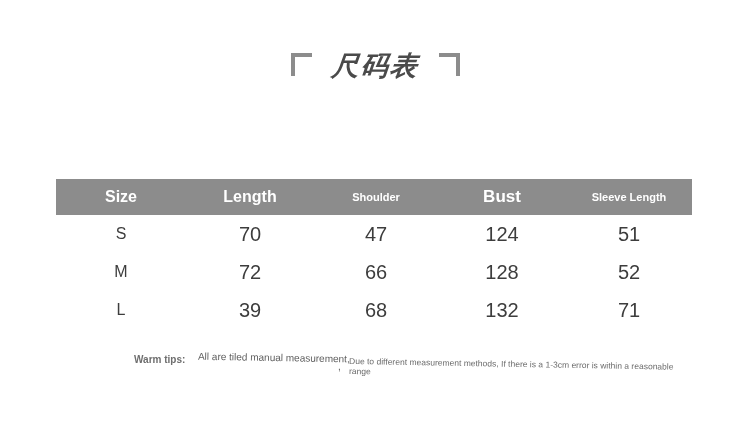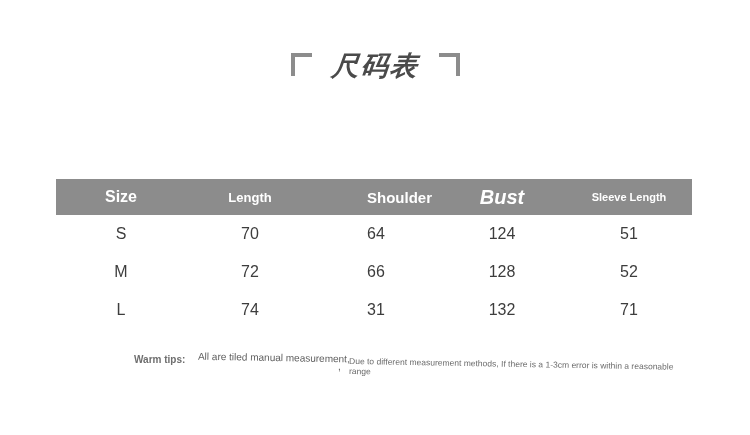--- a/index.html
+++ b/index.html
@@ -85,30 +85,30 @@
   table.size-table thead th {
     background: #8c8c8c;
     color: #ffffff;
     height: 36px;
     vertical-align: middle;
     font-weight: bold;
     padding: 0 6px;
     box-sizing: border-box;
   }
   th.h-size  { width: 130px; font-size: 16px; }
-  th.h-len   { width: 128px; font-size: 13px; font-weight: bold; text-align: center; }
-  th.h-sho   { width: 124px; font-size: 15px; font-weight: bold; text-align: right; padding-left: 22px; line-height: 13px; }
-  th.h-bust  { width: 128px; font-size: 20px; font-style: italic; }
+  th.h-len   { width: 128px; font-size: 16px; font-weight: bold; text-align: center; }
+  th.h-sho   { width: 124px; font-size: 11px; font-weight: bold; text-align: center; padding-left: 22px; line-height: 13px; }
+  th.h-bust  { width: 128px; font-size: 17px; }
   th.h-slv   { width: 126px; font-size: 11px; font-weight: bold; text-align: center; padding-left: 22px; line-height: 13px; }
 
   table.size-table tbody td {
     height: 36px;
     vertical-align: middle;
     text-align: center;
-    font-size: 16px;
+    font-size: 20px;
     color: #3d3d3d;
     background: #ffffff;
     font-weight: normal;
   }
   table.size-table tbody td.c-size {
     font-size: 16px;
   }
 
   
   .tips {
@@ -179,35 +179,35 @@
           <th class="h-len">Length</th>
           <th class="h-sho">Shoulder</th>
           <th class="h-bust">Bust</th>
           <th class="h-slv">Sleeve Length</th>
         </tr>
       </thead>
       <tbody>
         <tr>
           <td class="c-size">S</td>
           <td>70</td>
-          <td>64</td>
+          <td>47</td>
           <td>124</td>
           <td>51</td>
         </tr>
         <tr>
           <td class="c-size">M</td>
           <td>72</td>
           <td>66</td>
           <td>128</td>
           <td>52</td>
         </tr>
         <tr>
           <td class="c-size">L</td>
-          <td>74</td>
-          <td>31</td>
+          <td>39</td>
+          <td>68</td>
           <td>132</td>
           <td>71</td>
         </tr>
       </tbody>
     </table>
   </div>
 
   <div class="tips">
     <span class="lbl">Warm tips:</span>
     <span class="t1">All are tiled manual measurement,</span>

